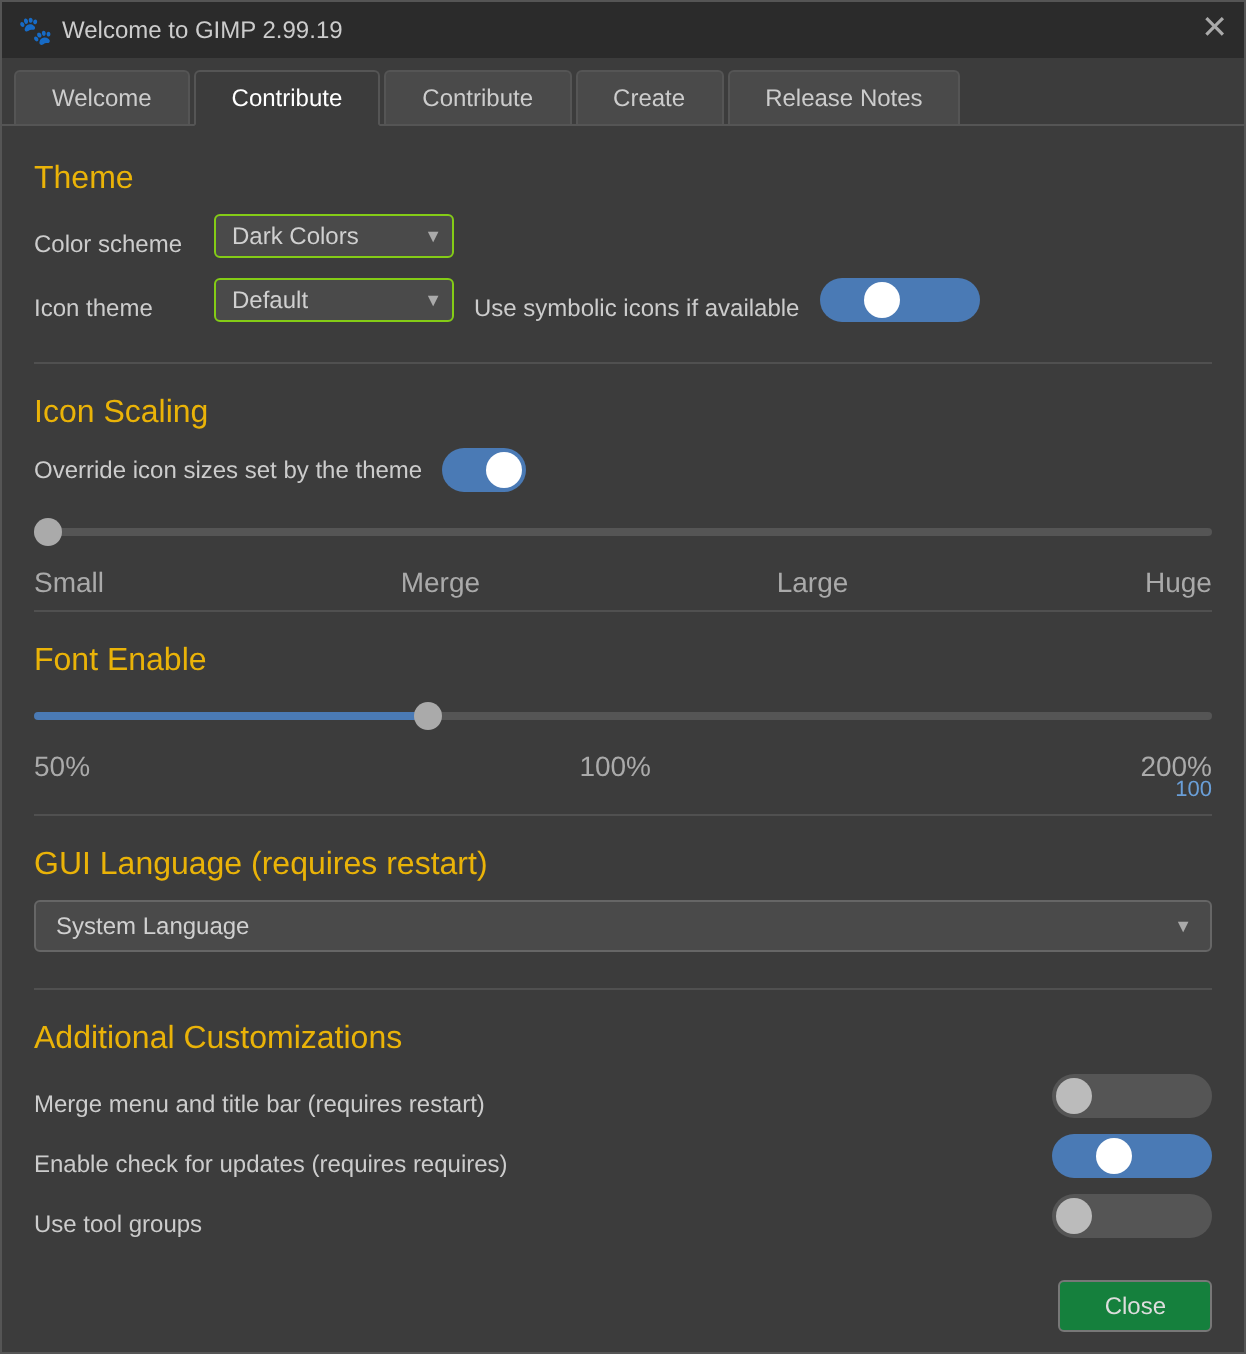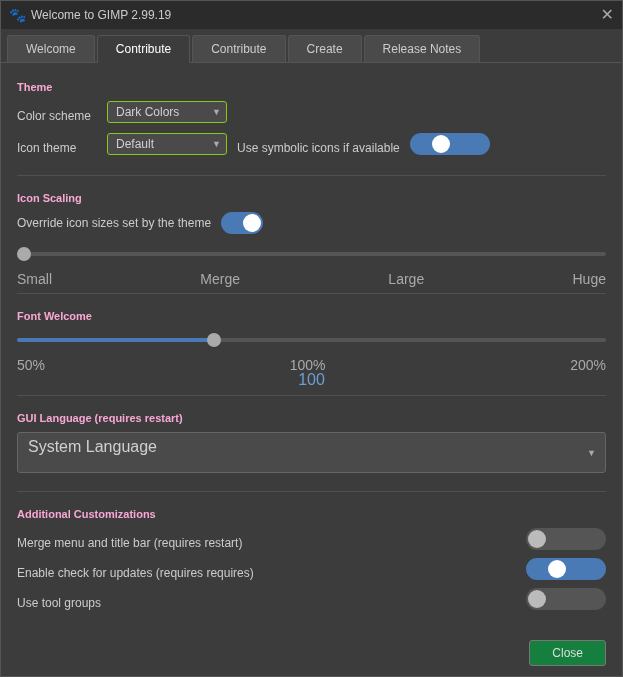--- a/index.html
+++ b/index.html
@@ -76,23 +76,23 @@
     }
     .content {
       flex: 1;
       padding: 12px 16px;
       overflow-y: auto;
       display: flex;
       flex-direction: column;
       gap: 0;
     }
     .section-title {
-      font-weight: bold;
-      color: #f9a8d4;
-      font-size: 11px;
+      font-weight: normal;
+      color: #eab308;
+      font-size: 16px;
       margin-bottom: 8px;
       margin-top: 6px;
     }
     .row {
       display: flex;
       align-items: flex-end;
       margin-bottom: 10px;
       gap: 10px;
     }
     .row label {
@@ -210,22 +210,22 @@
     input[type=range]::-webkit-slider-thumb {
       appearance: none;
       width: 14px;
       height: 14px;
       background: #aaa;
       border-radius: 50%;
       margin-top: -5px;
       border: none;
     }
     .font-slider-value {
-      text-align: center;
-      font-size: 16px;
+      text-align: right;
+      font-size: 11px;
       color: #6a9fd8;
       margin-top: -2px;
     }
 
     
     .lang-dropdown-wrapper {
       position: relative;
       width: 100%;
     }
     .lang-dropdown-wrapper::after {
@@ -236,22 +236,22 @@
       top: 50%;
       transform: translateY(-50%);
       pointer-events: none;
       color: #aaa;
     }
     .lang-dropdown-wrapper select {
       width: 100%;
       background: #4a4a4a;
       border: 1px solid #666;
       color: #d0d0d0;
-      padding: 5px 28px 17px 10px;
-      font-size: 16px;
+      padding: 5px 28px 5px 10px;
+      font-size: 12px;
       border-radius: 3px;
       appearance: none;
       cursor: pointer;
     }
 
     .footer {
       padding: 10px 16px;
       display: flex;
       justify-content: flex-end;
       flex-shrink: 0;
@@ -341,21 +341,21 @@
     </div>
     <div class="slider-labels">
       <span>Small</span>
       <span>Merge</span>
       <span>Large</span>
       <span>Huge</span>
     </div>
 
     <hr class="divider-line">
 
-    <div class="section-title">Font Welcome</div>
+    <div class="section-title">Font Enable</div>
 
     <div class="slider-container">
       <input type="range" min="0" max="100" value="33" class="blue-left" style="width: 100%; --pct: 33%;" id="fontSlider">
     </div>
     <div class="slider-labels">
       <span>50%</span>
       <span>100%</span>
       <span>200%</span>
     </div>
     <div class="font-slider-value">100</div>

